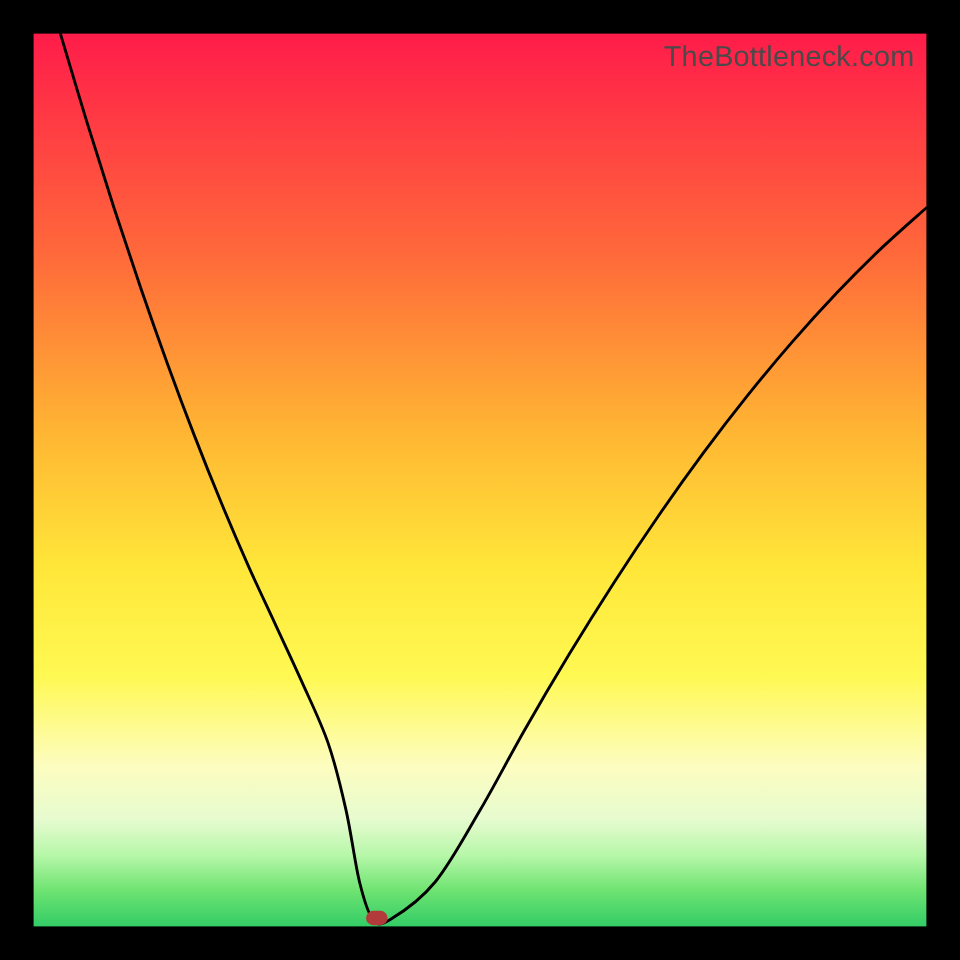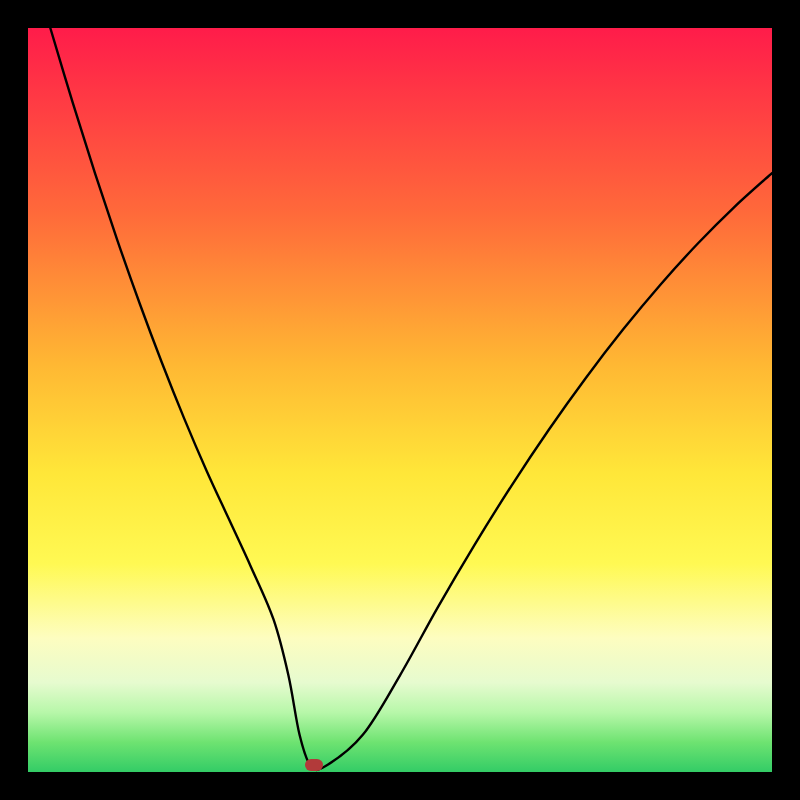--- a/index.html
+++ b/index.html
@@ -65,20 +65,21 @@
     border-radius: 6px;
     transform: translate(-50%, -50%);
   }
 </style>
 </head>
 <body>
 
 <div class="frame">
   <div class="plot-area">
 
+    <div class="watermark">TheBottleneck.com</div>
 
     <svg class="curve" viewBox="0 0 744 744" preserveAspectRatio="none">
       <path id="curve-path" fill="none" stroke="#000" stroke-width="2.4" stroke-linecap="round" d="M 22.32 0.00 C 26.04 12.40, 37.20 50.22, 44.64 74.40 C 52.08 98.58, 59.52 122.14, 66.96 145.08 C 74.40 168.02, 81.84 190.34, 89.28 212.04 C 96.72 233.74, 104.16 254.82, 111.60 275.28 C 119.04 295.74, 126.48 315.58, 133.92 334.80 C 141.36 354.02, 148.80 372.62, 156.24 390.60 C 163.68 408.58, 171.12 425.94, 178.56 442.68 C 186.00 459.42, 193.44 474.92, 200.88 491.04 C 208.32 507.16, 215.76 522.66, 223.20 539.40 C 230.64 556.14, 239.32 573.50, 245.52 591.48 C 251.72 609.46, 256.06 628.06, 260.40 647.28 C 264.74 666.50, 267.84 691.67, 271.56 706.80 C 275.28 721.93, 278.38 732.84, 282.72 738.05 C 287.06 743.26, 288.92 743.26, 297.60 738.05 C 306.28 732.84, 322.40 721.93, 334.80 706.80 C 347.20 691.67, 359.60 668.36, 372.00 647.28 C 384.40 626.20, 396.80 602.02, 409.20 580.32 C 421.60 558.62, 434.00 537.54, 446.40 517.08 C 458.80 496.62, 471.20 476.78, 483.60 457.56 C 496.00 438.34, 508.40 419.74, 520.80 401.76 C 533.20 383.78, 545.60 366.42, 558.00 349.68 C 570.40 332.94, 582.80 316.82, 595.20 301.32 C 607.60 285.82, 620.00 270.94, 632.40 256.68 C 644.80 242.42, 657.20 228.78, 669.60 215.76 C 682.00 202.74, 694.40 190.34, 706.80 178.56 C 719.20 166.78, 737.80 150.66, 744.00 145.08"></path>
     </svg>
 
     <div class="marker" id="marker" style="left: 286.44px; top: 736.56px;"></div>
   </div>
 </div>
 
 </body></html>

